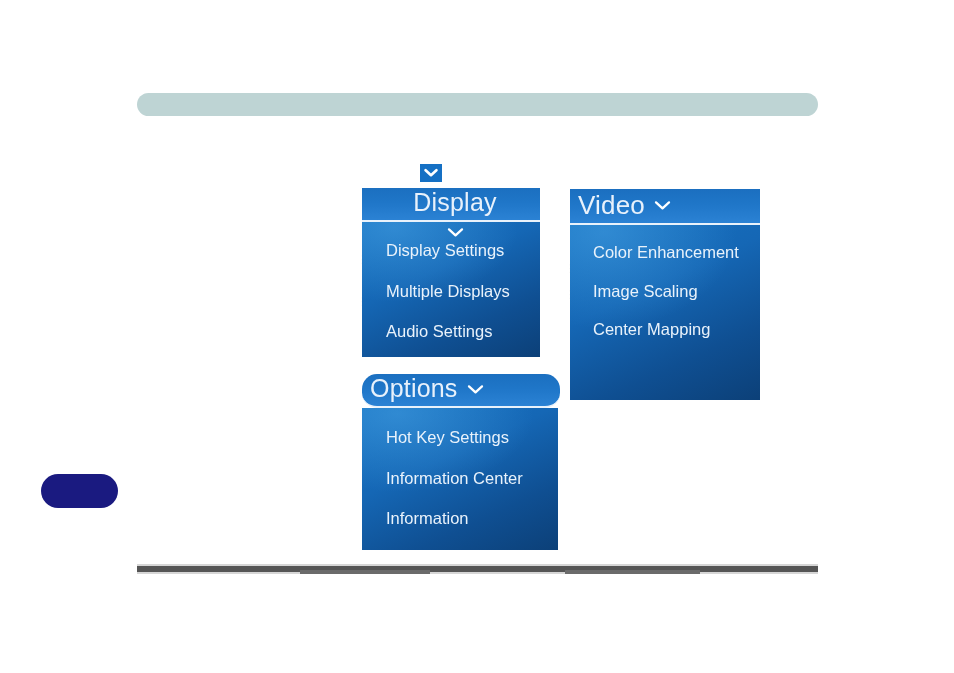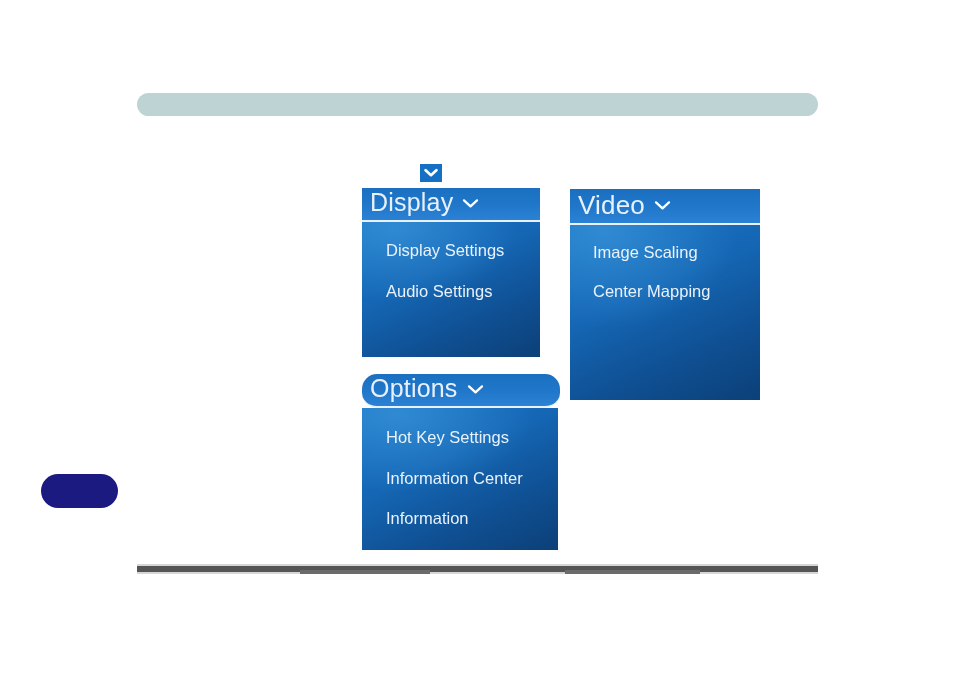--- a/index.html
+++ b/index.html
@@ -129,21 +129,21 @@
     color: #e9f2fb;
     font-size: 16.5px;
     line-height: 1;
     padding: 12px 14px 12px 24px;
     white-space: nowrap;
     cursor: default;
   }
 
   
   #panel-display { left: 362px; top: 188px; width: 178px; }
-  #panel-display .menu-header { height: 34px; font-size: 25px; }
+  #panel-display .menu-header { height: 34px; font-size: 25px; flex-direction: column; }
   #panel-display .menu-body { width: 178px; height: 135px; padding-top: 8px; }
 
   
   #panel-options { left: 362px; top: 374px; width: 198px; }
   #panel-options .menu-header { height: 34px; font-size: 25px; border-radius: 15px; }
   #panel-options .menu-body { width: 196px; height: 142px; padding-top: 9px; }
 
   
   #panel-video { left: 570px; top: 189px; width: 190px; }
   #panel-video .menu-header { height: 36px; font-size: 26px; }
@@ -185,20 +185,21 @@
     <div class="menu-header">
       <span class="hdr-label">Display</span>
       <span class="chev">
         <svg width="17" height="11" viewBox="0 0 17 11" aria-hidden="true">
           <path d="M2 2.4 L8.5 8.4 L15 2.4" fill="none" stroke="#ffffff" stroke-width="2.3" stroke-linecap="round" stroke-linejoin="round"></path>
         </svg>
       </span>
     </div>
     <div class="menu-body">
       <div class="menu-item">Display Settings</div>
+      <div class="menu-item">Multiple Displays</div>
       <div class="menu-item">Audio Settings</div>
     </div>
   </div>
 
   <div class="menu-panel" id="panel-options">
     <div class="menu-header">
       <span class="hdr-label">Options</span>
       <span class="chev">
         <svg width="17" height="11" viewBox="0 0 17 11" aria-hidden="true">
           <path d="M2 2.4 L8.5 8.4 L15 2.4" fill="none" stroke="#ffffff" stroke-width="2.3" stroke-linecap="round" stroke-linejoin="round"></path>
@@ -215,20 +216,21 @@
   <div class="menu-panel" id="panel-video">
     <div class="menu-header">
       <span class="hdr-label">Video</span>
       <span class="chev">
         <svg width="17" height="11" viewBox="0 0 17 11" aria-hidden="true">
           <path d="M2 2.4 L8.5 8.4 L15 2.4" fill="none" stroke="#ffffff" stroke-width="2.3" stroke-linecap="round" stroke-linejoin="round"></path>
         </svg>
       </span>
     </div>
     <div class="menu-body">
+      <div class="menu-item">Color Enhancement</div>
       <div class="menu-item">Image Scaling</div>
       <div class="menu-item">Center Mapping</div>
     </div>
   </div>
 
   <div id="footer-rule-light"></div>
   <div id="footer-rule-dark"></div>
   <div id="footer-rule-dark-b"></div>
   <div id="footer-rule-dark-c"></div>
 

